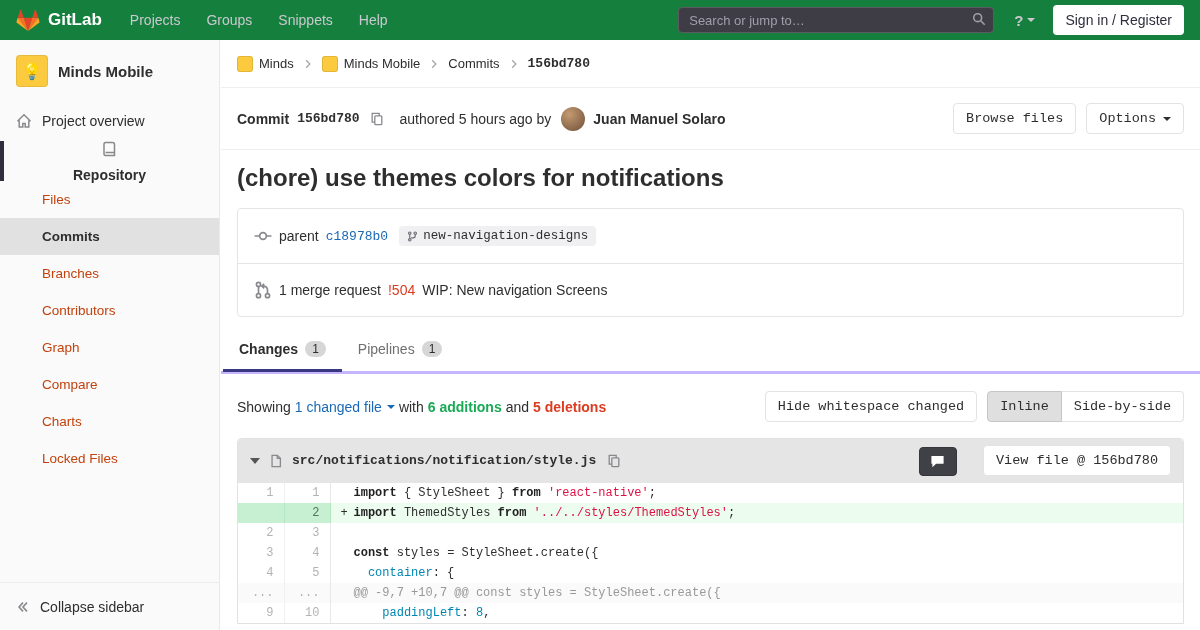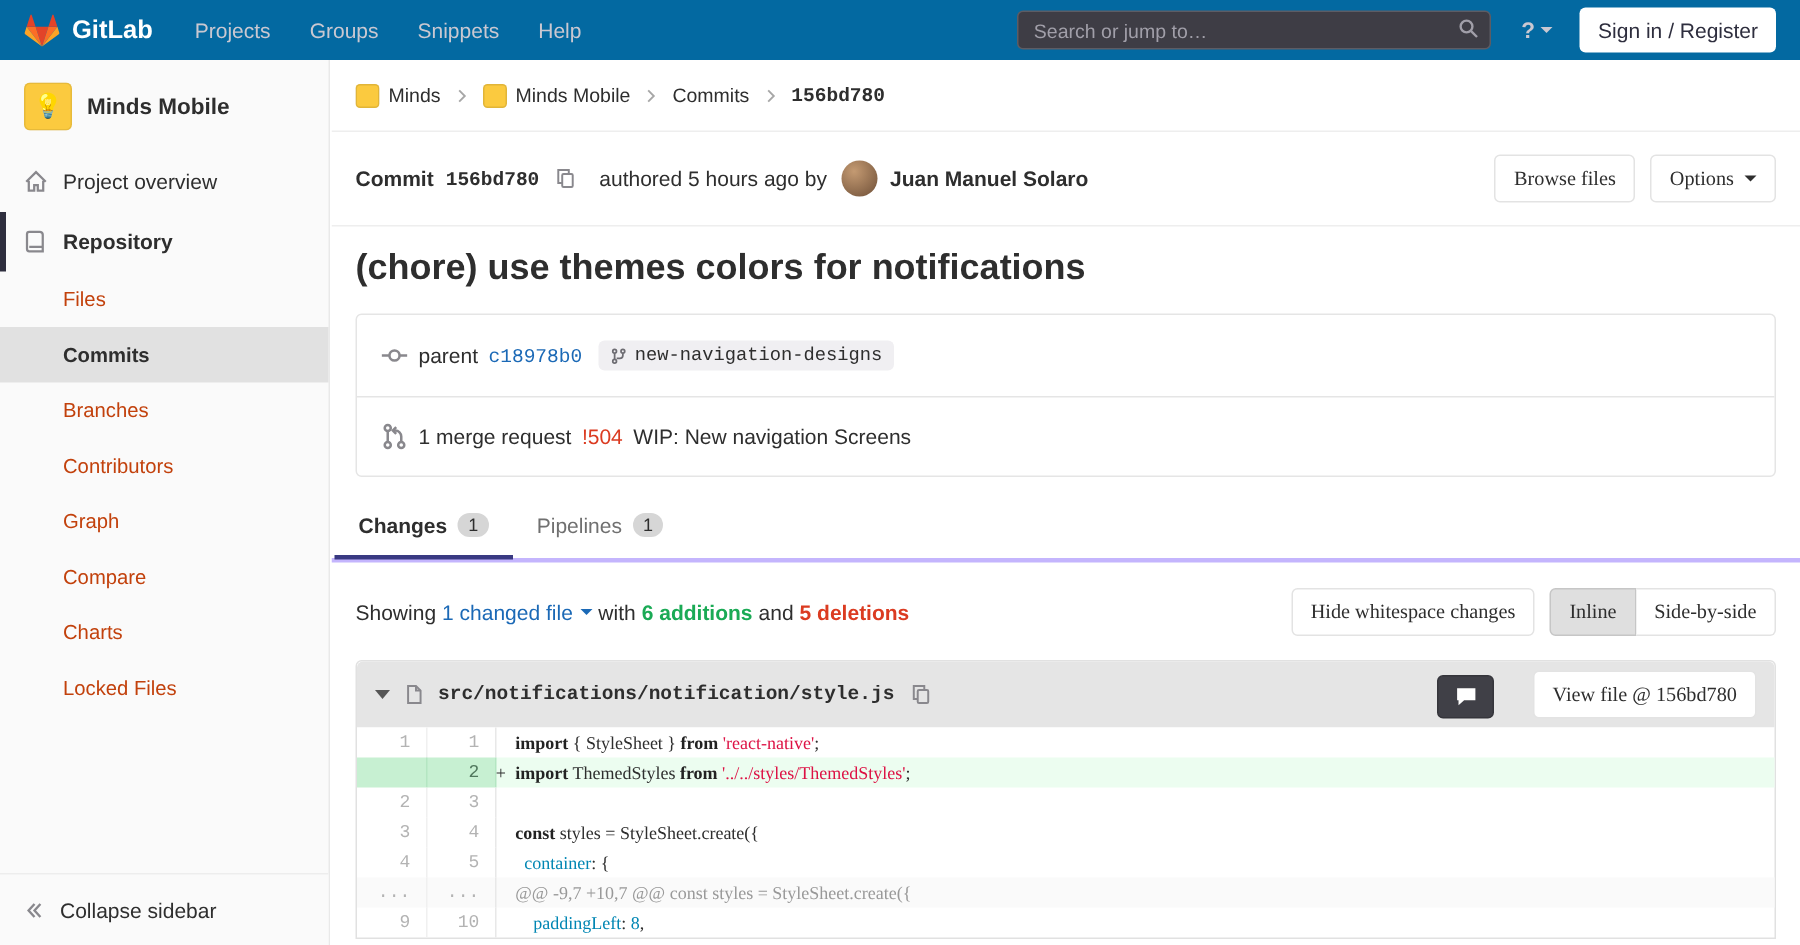--- a/index.html
+++ b/index.html
@@ -7,21 +7,21 @@
   body {
     position: relative; overflow: hidden; background:#fff;
     font-family:"Liberation Sans", sans-serif; color:#2e2e2e; font-size:14px;
   }
   a { text-decoration:none; color:inherit; cursor:pointer;text-align:center; }
   .mono { font-family:"Liberation Mono","DejaVu Sans Mono",monospace; }
 
   
   .navbar {
     position:absolute; top:0; left:0; right:0; height:40px;
-    background:#0369a1; display:flex; align-items:center; padding:0 16px; z-index:10;
+    background:#15803d; display:flex; align-items:center; padding:0 16px; z-index:10;
   }
   .brand { display:flex; align-items:center; gap:8px; margin-right:28px; cursor:pointer; }
   .brand-name { color:#fff; font-weight:bold; font-size:17px; }
   .nav-links { display:flex; align-items:center; gap:26px; }
   .nav-links a { color:#cac8d1; font-size:14px; }
   .search-wrap { margin-left:auto; position:relative; width:316px; height:26px; }
   .search-wrap input {
     width:100%; height:100%; background:#3e3d45; border:1px solid #5d5c64; border-radius:4px;
     color:#e6e5ea; font-size:13px; padding:0 30px 0 10px; outline:none;
     font-family:"Liberation Sans",sans-serif;
@@ -47,21 +47,21 @@
     width:32px; height:32px; border-radius:4px; background:#fbca3f;
     display:flex; align-items:center; justify-content:center; font-size:16px;
     border:1px solid rgba(0,0,0,.08);
   }
   .project-name { font-size:15px; font-weight:bold; color:#2e2e2e; }
   .nav-item {
     display:flex; align-items:center; gap:10px; height:40px; padding:0 16px;
     color:#2e2e2e; font-size:14px;
   }
   .nav-item .icon, .collapse-row .icon { color:#89888d; display:flex; }
-  .active-top { box-shadow: inset 4px 0 0 #2e2e3e; font-weight:bold; }
+  .active-top { box-shadow: inset 4px 0 0 #2e2e3e; font-weight:bold;flex-direction:column; }
   .subnav a {
     display:flex; align-items:center; height:37px; padding-left:42px; font-size:13.5px; color:#c2410c;
   }
   .subnav a.active { background:#e1e1e1; color:#2e2e2e; font-weight:bold; }
   .issues-row { margin-top:11px; }
   .badge-pill {
     margin-left:auto; background:#d0d0d0; color:#2e2e2e; border-radius:10px;
     font-size:12px; padding:2px 8px; font-weight:400;
   }
   .collapse-row {
@@ -90,21 +90,21 @@
   .icon-btn { background:none; border:none; color:#89888d; cursor:pointer; display:flex; padding:2px; }
   .authored { color:#2e2e2e; margin-left:6px; }
   .author-avatar {
     width:24px; height:24px; border-radius:50%;
     background: radial-gradient(circle at 35% 30%, #c49a72, #6e4f37); margin-left:2px;
   }
   .author-name { font-weight:bold; }
   .commit-actions { margin-left:auto; display:flex; gap:10px; }
   .btn {
     background:#fff; border:1px solid #e3e3e3; border-radius:4px; color:#2e2e2e;
-    padding:7px 12px; font-size:13.5px; cursor:pointer; font-family:Liberation Serif, serif;
+    padding:7px 12px; font-size:13.5px; cursor:pointer; font-family:Liberation Mono, monospace;
     display:inline-flex; align-items:center; gap:7px;
   }
 
   .content { padding:0 16px; }
   .commit-title { font-size:24px; font-weight:600; margin:14px 0 16px; color:#2e2e2e; }
 
   .commit-meta { border:1px solid #e5e5e5; border-radius:4px; }
   .meta-row { display:flex; align-items:center; gap:7px; padding:17px 16px; font-size:14px; }
   .meta-row + .meta-row { border-top:1px solid #e5e5e5; }
   .meta-icon { color:#89888d; display:flex; }
@@ -154,21 +154,21 @@
     width:38px; height:29px; background:#404047; border:1px solid #35353b; border-radius:4px;
     display:flex; align-items:center; justify-content:center; cursor:pointer; color:#fff;
   }
   .diff-table { width:100%; border-collapse:collapse; font-family:"Liberation Mono","DejaVu Sans Mono",monospace; font-size:12px; }
   .diff-table td { height:20px; line-height:20px; vertical-align:top; }
   td.ln {
     width:46px; min-width:46px; text-align:right; padding-right:10px; color:#b3b3b3;
     cursor:pointer; border-right:1px solid #f0f0f0; user-select:none;
   }
   td.ln.new { border-right:1px solid #e8e8e8; }
-  td.code { white-space:pre; color:#2e2e2e;font-family:Liberation Serif, serif; }
+  td.code { padding-left:10px; white-space:pre; color:#2e2e2e; }
   .marker { display:inline-block; width:13px; }
   tr.add td.ln { background:#c7f0d2; color:#50775d; border-color:#b4e6c2; }
   tr.add td.code { background:#ecfdf0; }
   tr.add .marker { color:#2e2e2e; }
   tr.hunk td { background:#fafafa; color:#999; }
   tr.hunk td.ln { color:#b3b3b3; }
   .tok-k { font-weight:bold; color:#222; }
   .tok-p { color:#2e2e2e; }
   .tok-s { color:#d14; }
   .tok-n { color:#0086b3; }
@@ -376,21 +376,21 @@
         <a class="dd-link">
           <span>1 changed file</span>
           <span class="caret"></span>
         </a>
         <span>with</span>
         <span class="additions">6 additions</span>
         <span>and</span>
         <span class="deletions">5 deletions</span>
       </div>
       <div class="summary-actions">
-        <button class="btn">Hide whitespace changes</button>
+        <button class="btn">Hide whitespace changed</button>
         <div class="btn-group">
           <button class="btn active-btn">Inline</button>
           <button class="btn">Side-by-side</button>
         </div>
       </div>
     </div>
 
     <div class="diff-box">
       <div class="diff-header">
         <span class="tri-down"></span>

